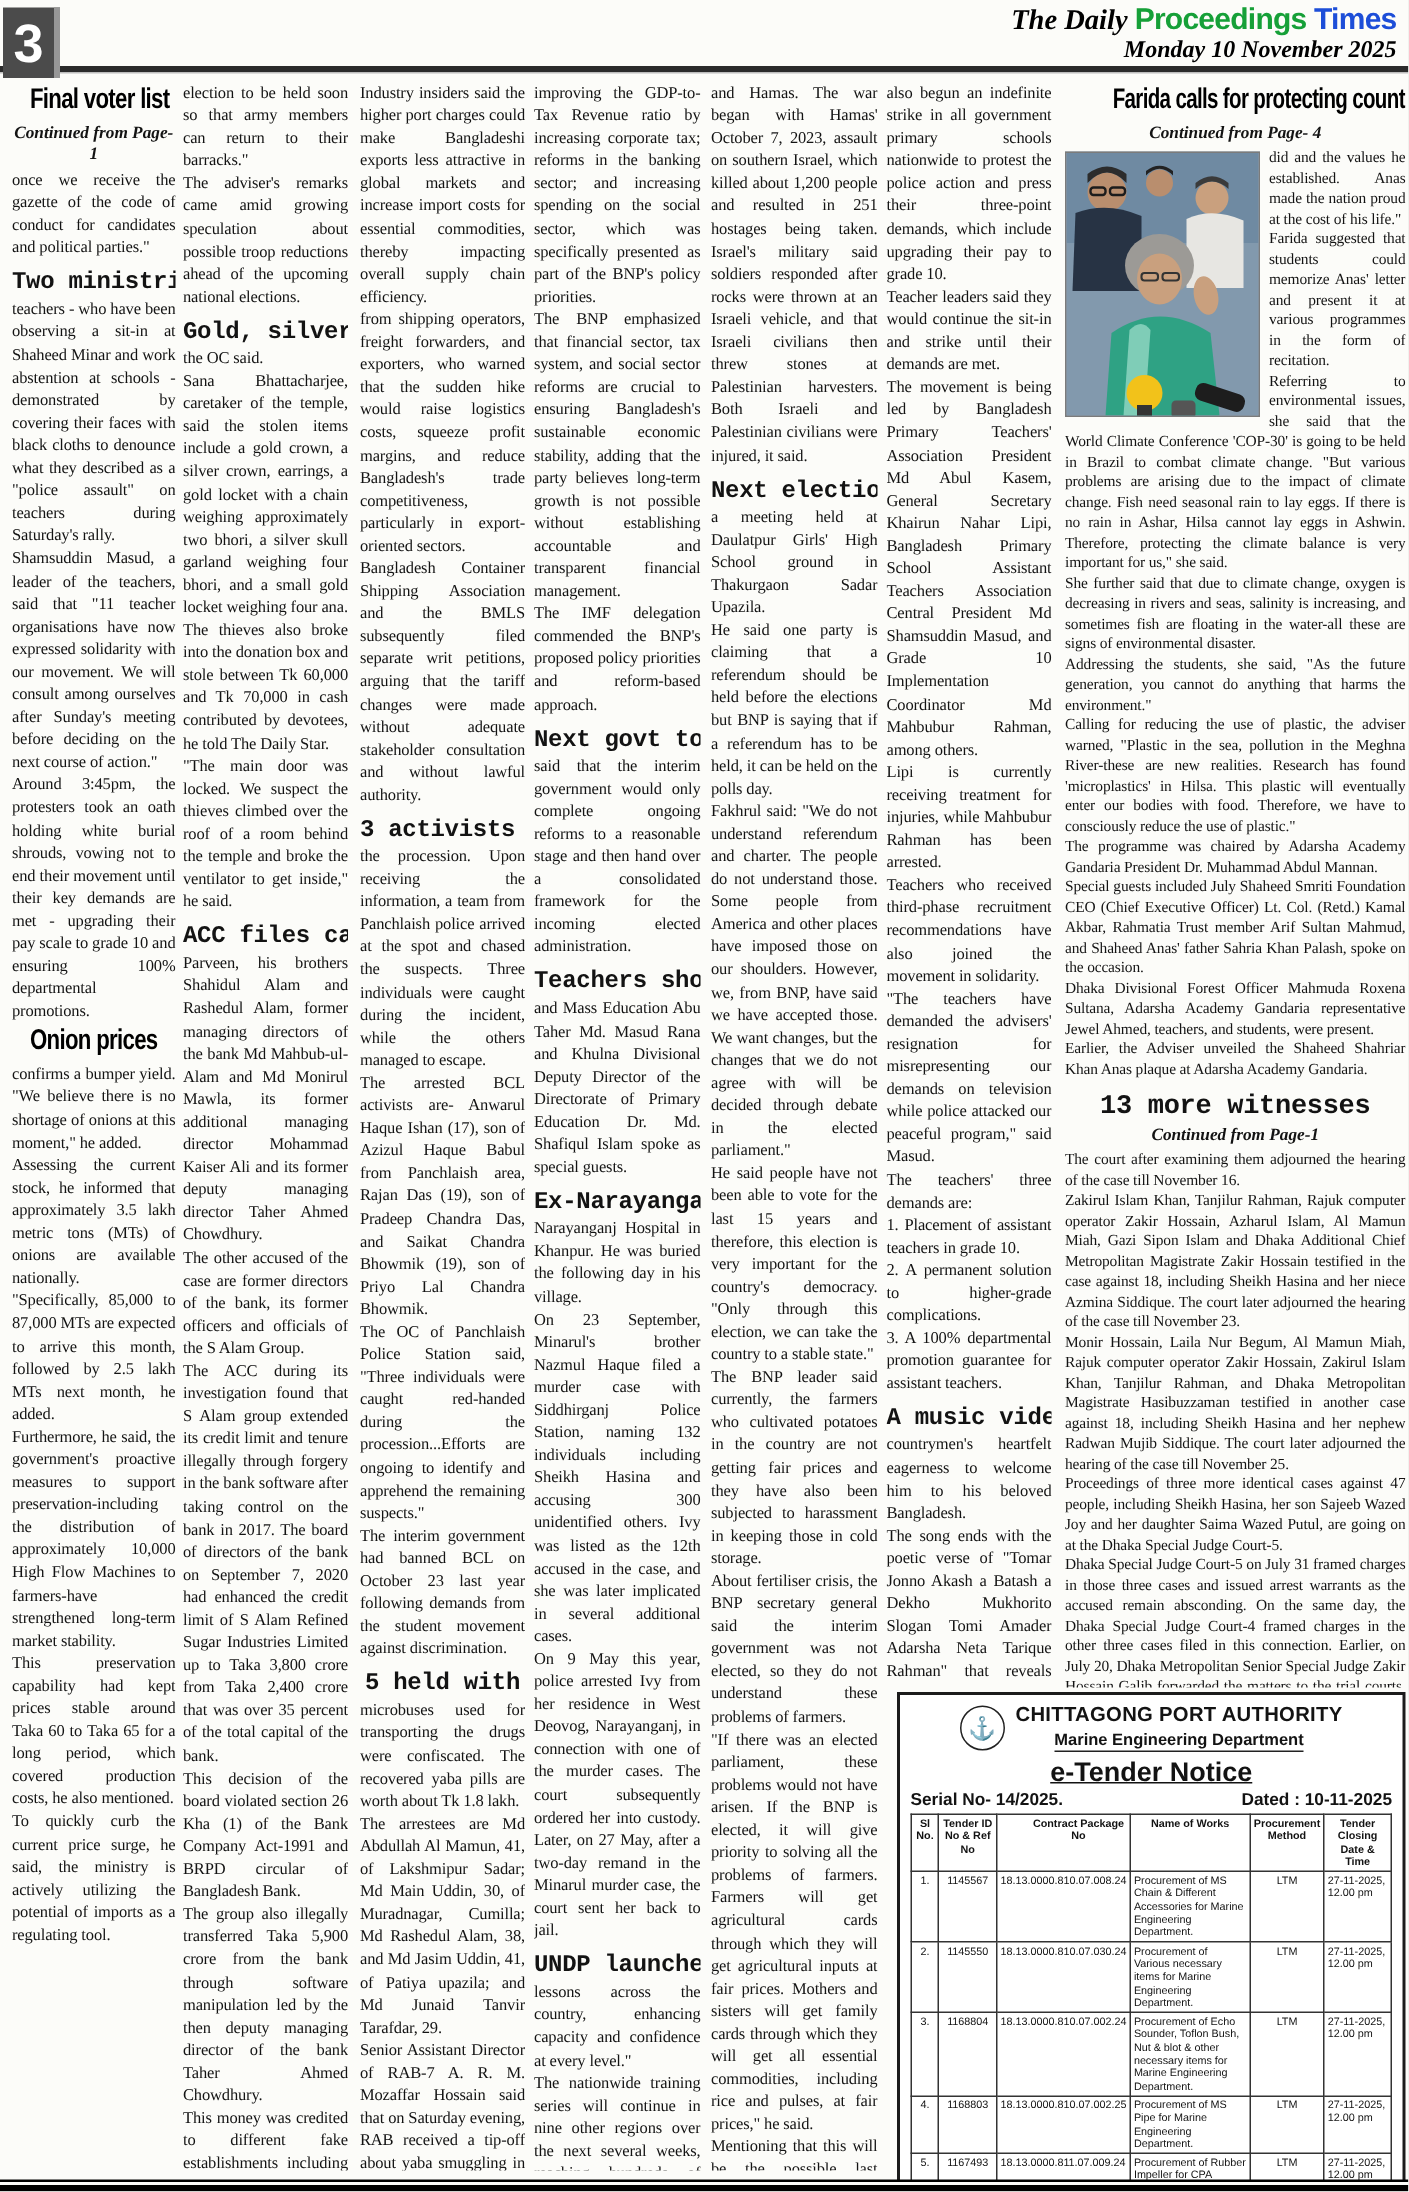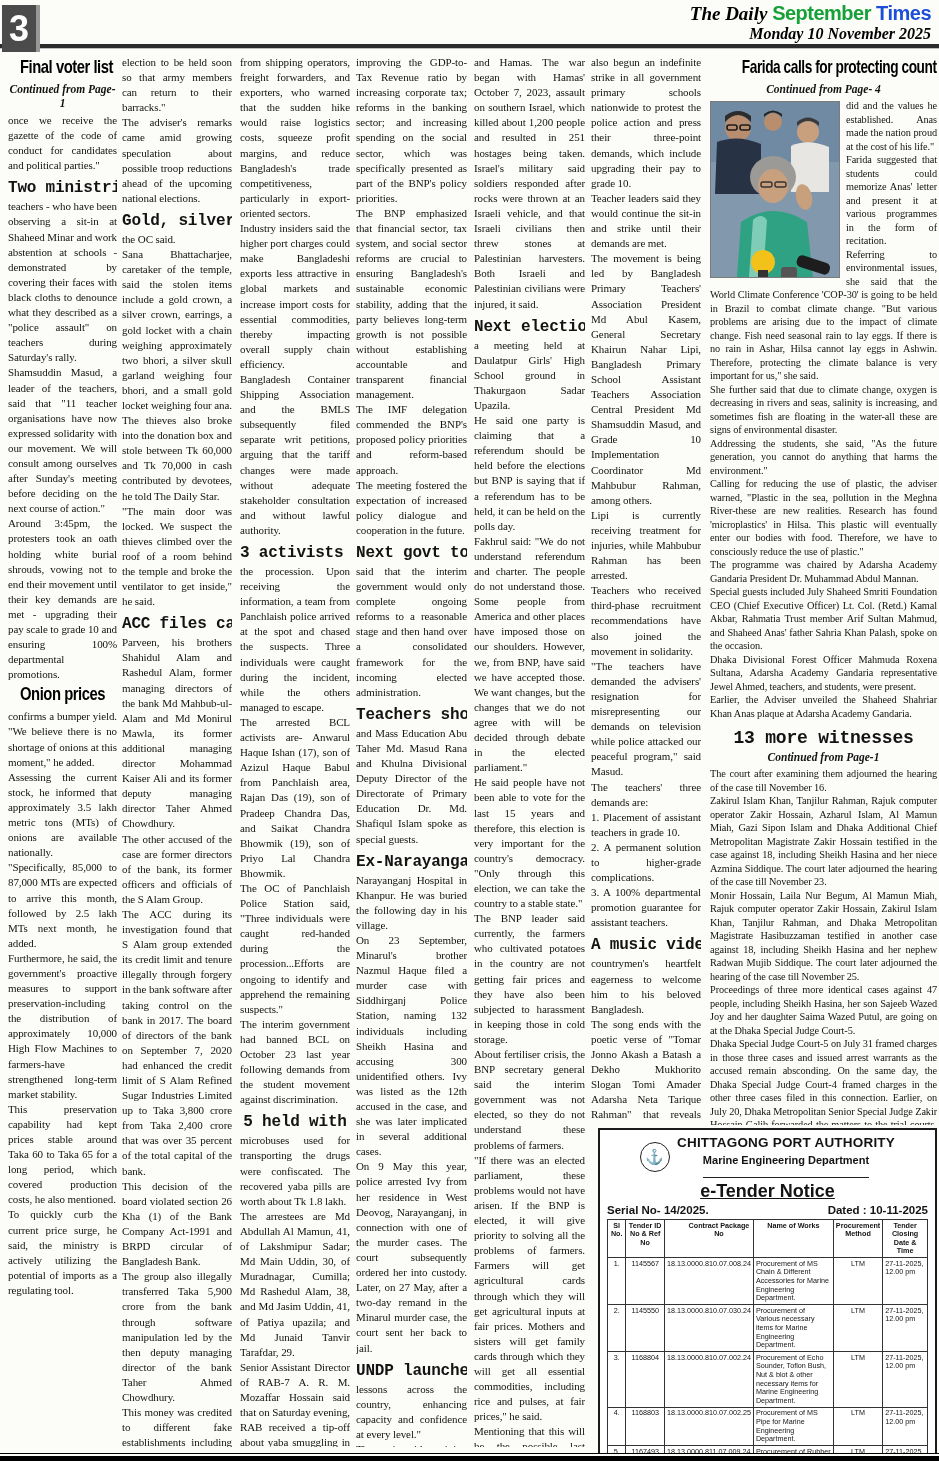--- a/index.html
+++ b/index.html
@@ -35,39 +35,39 @@
   figure.photo svg{display:block;}
   
   .tender{position:absolute;left:598px;top:1128px;width:339px;height:328px;border:2px solid #1b1b1b;
       background:#fff;padding:5px 7px;box-sizing:border-box;overflow:hidden;
       font-family:"Liberation Sans",sans-serif;}
   .tender-head{display:flex;align-items:center;justify-content:center;gap:7px;}
   .cpa-logo{width:28px;height:28px;border:1.6px solid #222;border-radius:50%;flex:0 0 auto;
       display:flex;align-items:center;justify-content:center;font-size:15px;}
   .tender-org{text-align:center;}
   .org-name{font-weight:700;font-size:13.5px;letter-spacing:0.2px;}
-  .org-dept{font-weight:700;font-size:11px;border-bottom:1.4px solid #222;display:inline-block;padding-bottom:11px;}
+  .org-dept{font-weight:700;font-size:11px;border-bottom:1.4px solid #222;display:inline-block;padding-bottom:1px;}
   .tender-title{font-weight:700;font-size:18px;text-align:center;text-decoration:underline;margin:3px 0 2px;}
   .tender-meta{display:flex;justify-content:space-between;font-weight:700;font-size:11.5px;margin:1px 0 3px;}
   table.tender-table{width:100%;border-collapse:collapse;font-size:7.2px;line-height:8.6px;}
   .tender-table th,.tender-table td{border:1px solid #333;padding:1.5px 2px;vertical-align:top;}
   .tender-table th{font-weight:700;text-align:center;}
   .tender-table td.c{text-align:center;}
   .bottom-rule{position:absolute;left:0;right:0;bottom:0;height:8px;
       background:linear-gradient(#000 0 1.5px,#fcfcf9 1.5px 3.5px,#000 3.5px 100%);}
 </style>
 </head>
 <body>
 
 <div class="page">
 
   <div class="pagenum">3</div>
 
   <div class="mast-right">
-    <div class="brand"><span>The Daily </span><span class="b-main">September</span><span class="b-suffix"> Times</span></div>
+    <div class="brand"><span>The Daily </span><span class="b-main">Proceedings</span><span class="b-suffix"> Times</span></div>
     <div class="issue-date">Monday 10 November 2025</div>
   </div>
 
   <div class="rule"></div>
 
   <div class="col" id="col-0" style="left:8px;width:109px">
       <h1 class="headline">Final voter list</h1>
       <div class="continued">Continued from Page-1</div>
       <p class="para">once we receive the gazette of the code of conduct for candidates and political parties."</p>
       <h2 class="subhead">Two ministries</h2>
@@ -92,38 +92,37 @@
       <p class="para">"The main door was locked. We suspect the thieves climbed over the roof of a room behind the temple and broke the ventilator to get inside," he said.</p>
       <h2 class="subhead">ACC files case</h2>
       <p class="para">Parveen, his brothers Shahidul Alam and Rashedul Alam, former managing directors of the bank Md Mahbub-ul-Alam and Md Monirul Mawla, its former additional managing director Mohammad Kaiser Ali and its former deputy managing director Taher Ahmed Chowdhury.</p>
       <p class="para">The other accused of the case are former directors of the bank, its former officers and officials of the S Alam Group.</p>
       <p class="para">The ACC during its investigation found that S Alam group extended its credit limit and tenure illegally through forgery in the bank software after taking control on the bank in 2017. The board of directors of the bank on September 7, 2020 had enhanced the credit limit of S Alam Refined Sugar Industries Limited up to Taka 3,800 crore from Taka 2,400 crore that was over 35 percent of the total capital of the bank.</p>
       <p class="para">This decision of the board violated section 26 Kha (1) of the Bank Company Act-1991 and BRPD circular of Bangladesh Bank.</p>
       <p class="para">The group also illegally transferred Taka 5,900 crore from the bank through software manipulation led by the then deputy managing director of the bank Taher Ahmed Chowdhury.</p>
       <p class="para">This money was credited to different fake establishments including Ahsan Enterprise, Unique Traders, Aperture Trading and Ansar Enterprise through 134 deals and later transferred it to S Alam group linked Global Trading Corporation, Sonali Traders and S S Power limited.</p>
     </div>
   <div class="col" id="col-2" style="left:240px;width:110px">
+      <p class="para">Industry insiders said the higher port charges could make Bangladeshi exports less attractive in global markets and increase import costs for essential commodities, thereby impacting overall supply chain efficiency.</p>
       <p class="para">from shipping operators, freight forwarders, and exporters, who warned that the sudden hike would raise logistics costs, squeeze profit margins, and reduce Bangladesh's trade competitiveness, particularly in export-oriented sectors.</p>
-      <p class="para">Industry insiders said the higher port charges could make Bangladeshi exports less attractive in global markets and increase import costs for essential commodities, thereby impacting overall supply chain efficiency.</p>
       <p class="para">Bangladesh Container Shipping Association and the BMLS subsequently filed separate writ petitions, arguing that the tariff changes were made without adequate stakeholder consultation and without lawful authority.</p>
       <h2 class="subhead">3 activists of</h2>
       <p class="para">the procession. Upon receiving the information, a team from Panchlaish police arrived at the spot and chased the suspects. Three individuals were caught during the incident, while the others managed to escape.</p>
       <p class="para">The arrested BCL activists are- Anwarul Haque Ishan (17), son of Azizul Haque Babul from Panchlaish area, Rajan Das (19), son of Pradeep Chandra Das, and Saikat Chandra Bhowmik (19), son of Priyo Lal Chandra Bhowmik.</p>
       <p class="para">The OC of Panchlaish Police Station said, "Three individuals were caught red-handed during the procession...Efforts are ongoing to identify and apprehend the remaining suspects."</p>
       <p class="para">The interim government had banned BCL on October 23 last year following demands from the student movement against discrimination.</p>
       <h2 class="subhead">5 held with</h2>
       <p class="para">microbuses used for transporting the drugs were confiscated. The recovered yaba pills are worth about Tk 1.8 lakh.</p>
       <p class="para">The arrestees are Md Abdullah Al Mamun, 41, of Lakshmipur Sadar; Md Main Uddin, 30, of Muradnagar, Cumilla; Md Rashedul Alam, 38, and Md Jasim Uddin, 41, of Patiya upazila; and Md Junaid Tanvir Tarafdar, 29.</p>
       <p class="para">Senior Assistant Director of RAB-7 A. R. M. Mozaffar Hossain said that on Saturday evening, RAB received a tip-off about yaba smuggling in two Hiace microbuses traveling from Cox's Bazar to Chattogram.</p>
     </div>
   <div class="col" id="col-3" style="left:356px;width:111px">
       <p class="para">improving the GDP-to-Tax Revenue ratio by increasing corporate tax; reforms in the banking sector; and increasing spending on the social sector, which was specifically presented as part of the BNP's policy priorities.</p>
       <p class="para">The BNP emphasized that financial sector, tax system, and social sector reforms are crucial to ensuring Bangladesh's sustainable economic stability, adding that the party believes long-term growth is not possible without establishing accountable and transparent financial management.</p>
       <p class="para">The IMF delegation commended the BNP's proposed policy priorities and reform-based approach.</p>
-      <p class="para">The meeting fostered the expectation of increased policy dialogue and cooperation in the future.</p>
       <h2 class="subhead">Next govt to</h2>
       <p class="para">said that the interim government would only complete ongoing reforms to a reasonable stage and then hand over a consolidated framework for the incoming elected administration.</p>
       <h2 class="subhead">Teachers should</h2>
       <p class="para">and Mass Education Abu Taher Md. Masud Rana and Khulna Divisional Deputy Director of the Directorate of Primary Education Dr. Md. Shafiqul Islam spoke as special guests.</p>
       <h2 class="subhead">Ex-Narayanganj</h2>
       <p class="para">Narayanganj Hospital in Khanpur. He was buried the following day in his village.</p>
       <p class="para">On 23 September, Minarul's brother Nazmul Haque filed a murder case with Siddhirganj Police Station, naming 132 individuals including Sheikh Hasina and accusing 300 unidentified others. Ivy was listed as the 12th accused in the case, and she was later implicated in several additional cases.</p>
       <p class="para">On 9 May this year, police arrested Ivy from her residence in West Deovog, Narayanganj, in connection with one of the murder cases. The court subsequently ordered her into custody. Later, on 27 May, after a two-day remand in the Minarul murder case, the court sent her back to jail.</p>
       <h2 class="subhead">UNDP launches</h2>
       <p class="para">lessons across the country, enhancing capacity and confidence at every level."</p>

